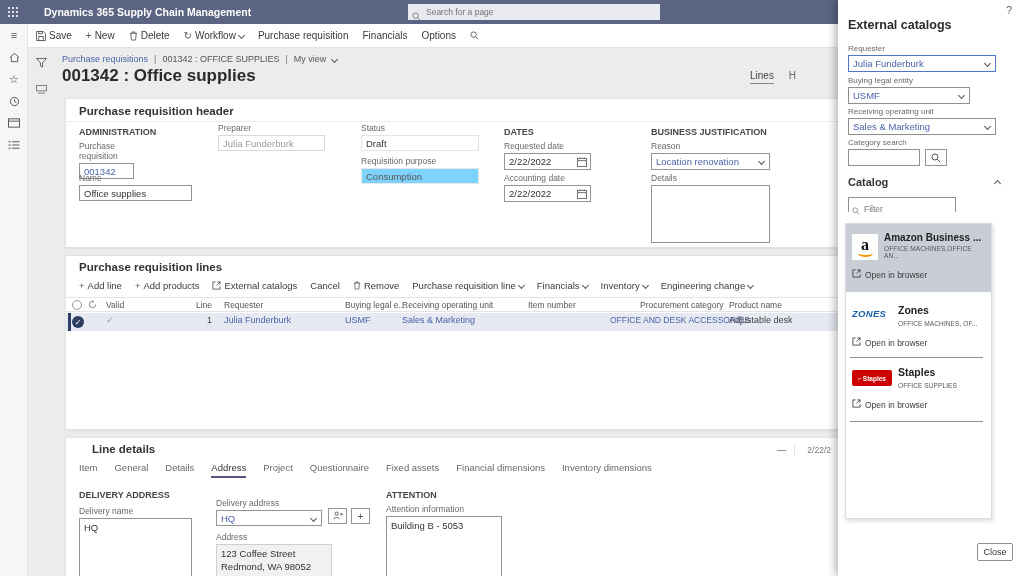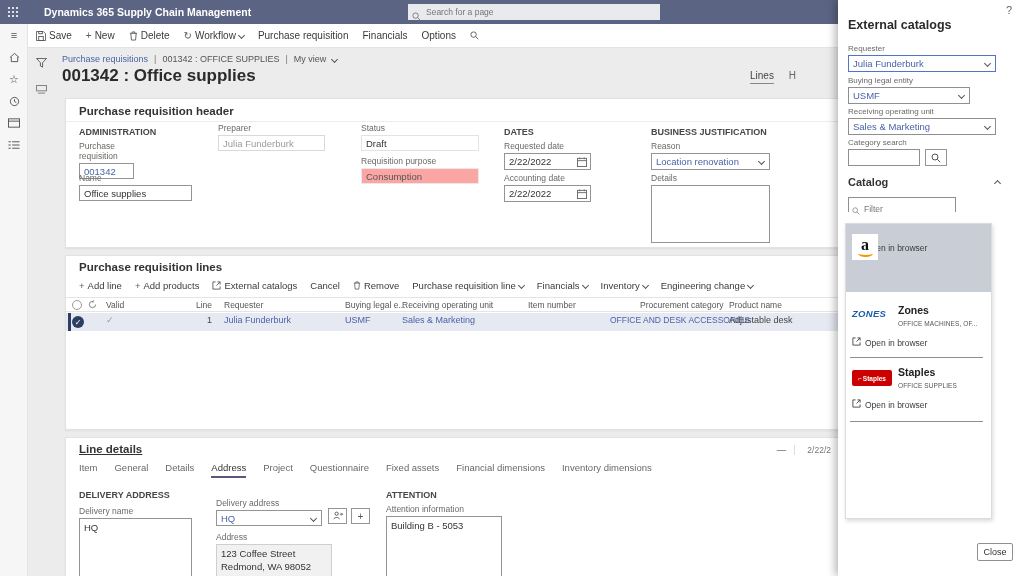--- a/index.html
+++ b/index.html
@@ -48,21 +48,21 @@
           box-shadow:0 1px 2px rgba(0,0,0,0.06); }
   .card-title { font-size:11.5px; font-weight:bold; color:#333; }
   .grp { font-size:9px; font-weight:bold; color:#474747; }
   .lbl { font-size:8.5px; color:#6b6966; display:block; margin-bottom:2px; }
   .fld { position:absolute; }
   .inp { position:relative; border:1px solid #949494; background:#fff; height:16px;
          font-size:9.5px; color:#333; display:flex; align-items:center; padding:0 4px; }
   .inp.blue span { color:#4a63a8; }
   .inp.dis { border-color:#d9d9d9; color:#9b9b9b; }
   .inp.ro  { border-color:#e3e3e3; }
-  .inp.fill { border-color:#e9e9e9; background:#fca5a5; color:#555; }
+  .inp.fill { border-color:#e9e9e9; background:#7dd3fc; color:#555; }
   .chv { display:inline-block; width:5px; height:5px; border-right:1.2px solid #555;
          border-bottom:1.2px solid #555; transform:rotate(45deg); }
   .chv-r { position:absolute; right:5px; top:5px; }
   .chv-up { transform:rotate(-135deg); }
   .cal { position:absolute; right:3px; top:3px; }
   .txtarea { border:1px solid #949494; background:#fff; font-size:9.5px; color:#333;
              padding:3px 4px; white-space:pre-line; line-height:1.35; }
   .txtarea.gray { background:#f1f1f1; border-color:#cfcfcf; }
 
   
@@ -443,21 +443,21 @@
       <span class="gc gc-req blue-link">Julia Funderburk</span>
       <span class="gc gc-ble blue-link">USMF</span>
       <span class="gc gc-rou blue-link">Sales &amp; Marketing</span>
       <span class="gc gc-item"></span>
       <span class="gc gc-cat blue-link">OFFICE AND DESK ACCESSORIES</span>
       <span class="gc gc-prod">Adjustable desk</span>
     </div>
   </div>
 
   <div class="card" style="left:37px; top:389px; right:-6px; height:145px;">
-    <div class="card-title" style="position:absolute; left:13px; top:5px;text-decoration:underline;">Line details</div>
+    <div class="card-title" style="position:absolute; left:26px; top:5px;">Line details</div>
     <div class="ld-right">
       <span class="ld-min">—</span>
       <span class="ld-date">2/22/2</span>
     </div>
 
     <div class="tabs">
       <span class="tab">Item</span>
       <span class="tab">General</span>
       <span class="tab">Details</span>
       <span class="tab active">Address</span>
@@ -562,20 +562,24 @@
     <input class="filter-input" placeholder="Filter" style="">
   </div>
 
   <div class="cat-list">
 
     <div class="cat-card selected" style="height:68px;">
       <div class="amazon-logo">
         <span class="amazon-a">a</span>
         <span class="amazon-smile"></span>
       </div>
+      <div style="margin-left:32px;">
+        <div class="cat-name">Amazon Business ...</div>
+        <div class="cat-sub">OFFICE MACHINES,OFFICE AN...</div>
+      </div>
       <div class="cat-link">
         <span>
           <svg width="9" height="9" viewBox="0 0 10 10">
               <path d="M4 1 H1 V9 H9 V6" fill="none" stroke="#444" stroke-width="1"></path>
               <path d="M6 1 H9 V4 M9 1 L5 5" fill="none" stroke="#444" stroke-width="1"></path>
             </svg>
         </span>
         <span>Open in browser</span>
       </div>
     </div>

